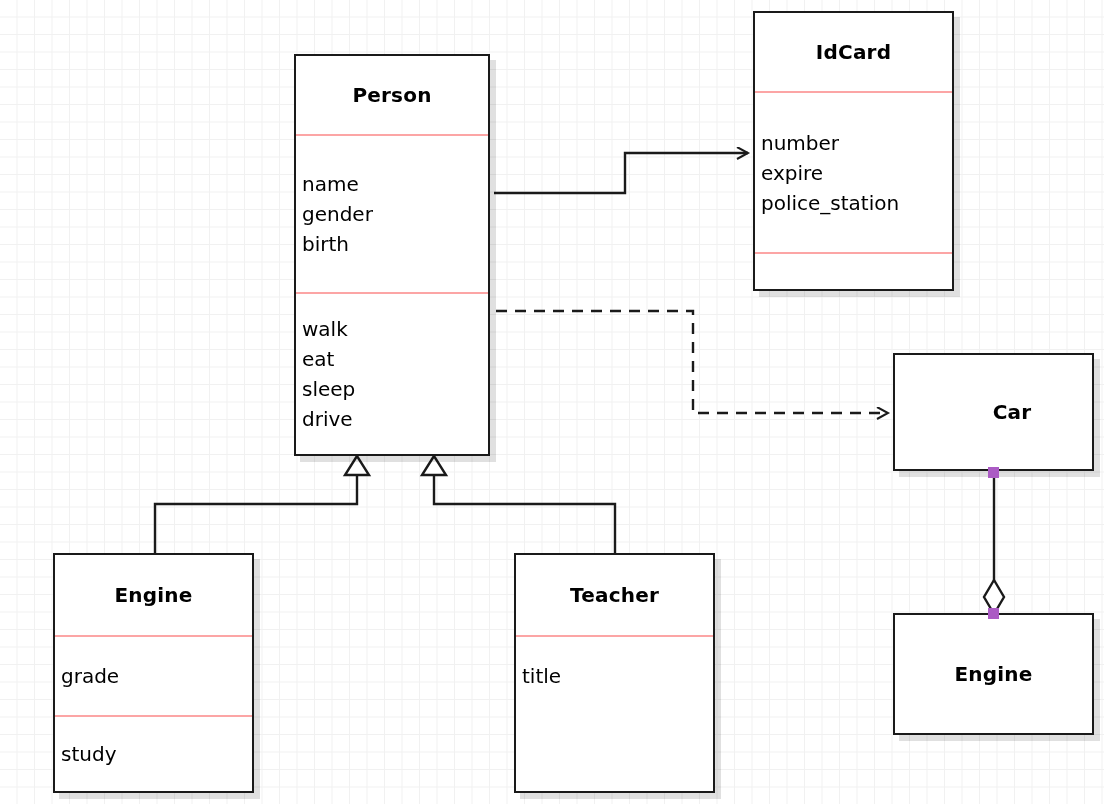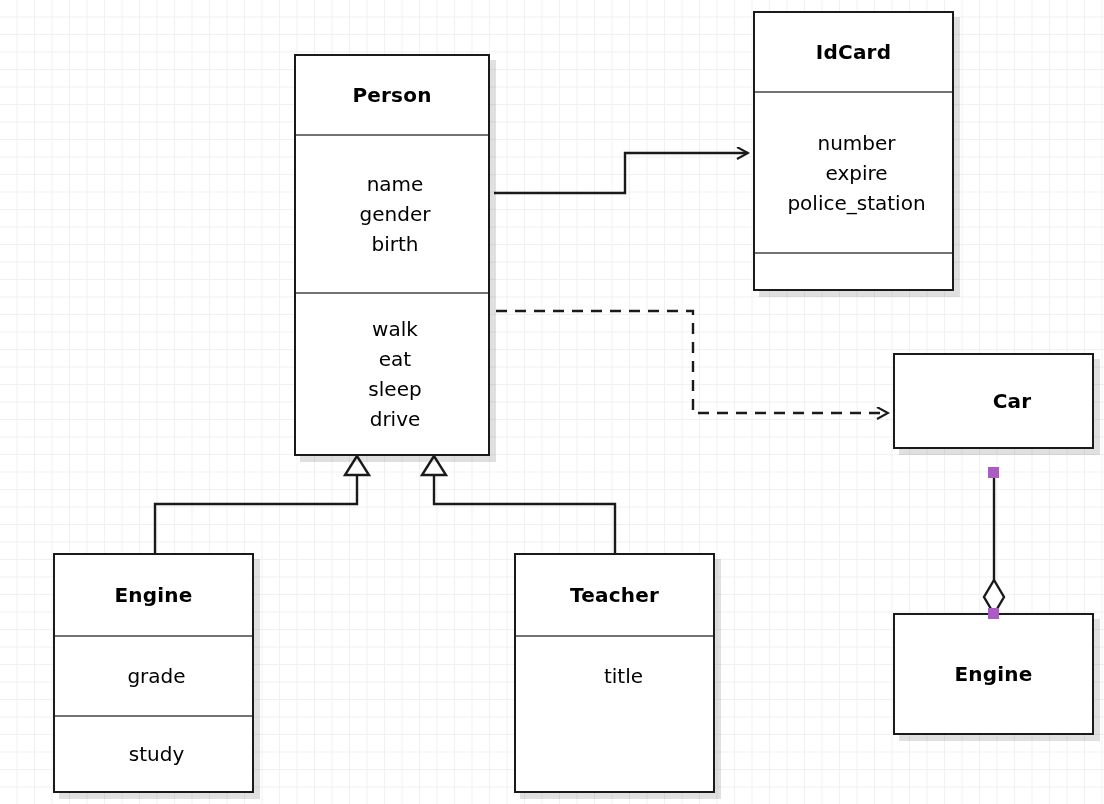--- a/index.html
+++ b/index.html
@@ -41,22 +41,21 @@
   }
   .compartment {
     box-sizing: border-box;
     position: relative;
     display: flex;
     flex-direction: column;
     justify-content: center;
     overflow: hidden;
   }
   .compartment + .compartment {
-    border-top: 2px solid #737373;
-    text-align: center;
+    border-top: 2px solid #fca5a5;
   }
   .cls-title {
     text-align: center;
     font-weight: bold;
     font-size: 20px;
     color: #000000;
     letter-spacing: 0.2px;
   }
   .member-list {
     padding-left: 6px;
@@ -144,21 +143,21 @@
         <div class="member">number</div>
         <div class="member">expire</div>
         <div class="member">police_station</div>
       </div>
     </div>
     <div class="compartment" style="height:37px;">
       <div class="member-list"></div>
     </div>
   </div>
 
-  <div class="uml-class" style="left:893px; top:353px; width:201px; height:96px;padding-left:37px;">
+  <div class="uml-class" style="left:893px; top:353px; width:201px; height:118px;padding-left:37px;">
     <div class="compartment" style="flex:1 1 auto;">
       <div class="cls-title">Car</div>
     </div>
   </div>
 
   <div class="uml-class" style="left:893px; top:613px; width:201px; height:122px;">
     <div class="compartment" style="flex:1 1 auto;">
       <div class="cls-title">Engine</div>
     </div>
   </div>
@@ -176,20 +175,20 @@
       <div class="member-list">
         <div class="member">study</div>
       </div>
     </div>
   </div>
 
   <div class="uml-class" style="left:514px; top:553px; width:201px; height:240px;">
     <div class="compartment" style="height:80px;">
       <div class="cls-title">Teacher</div>
     </div>
-    <div class="compartment" style="height:80px;padding-left:12px;">
+    <div class="compartment" style="height:80px;">
       <div class="member-list">
         <div class="member">title</div>
       </div>
     </div>
   </div>
 
 </div>
 
 </body></html>

